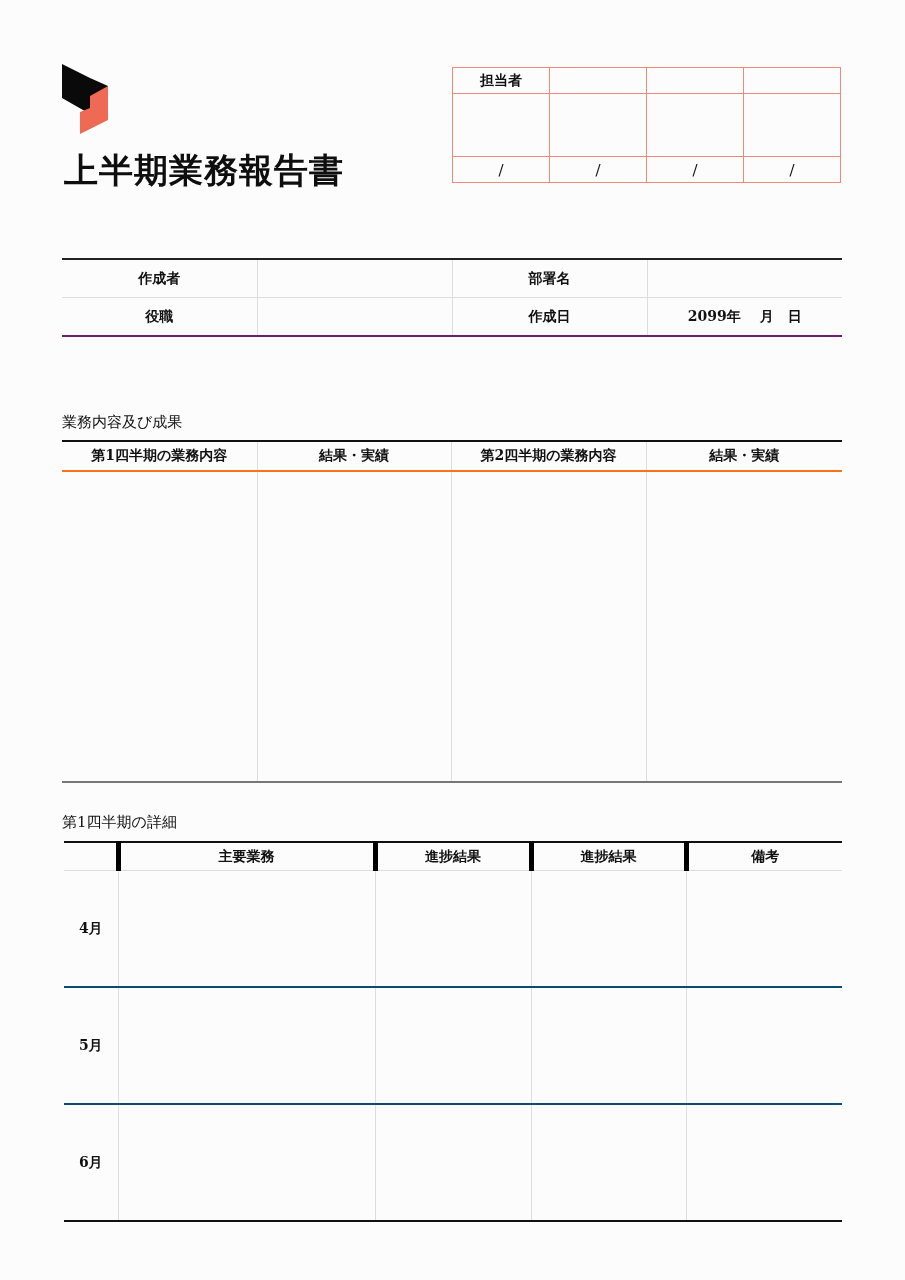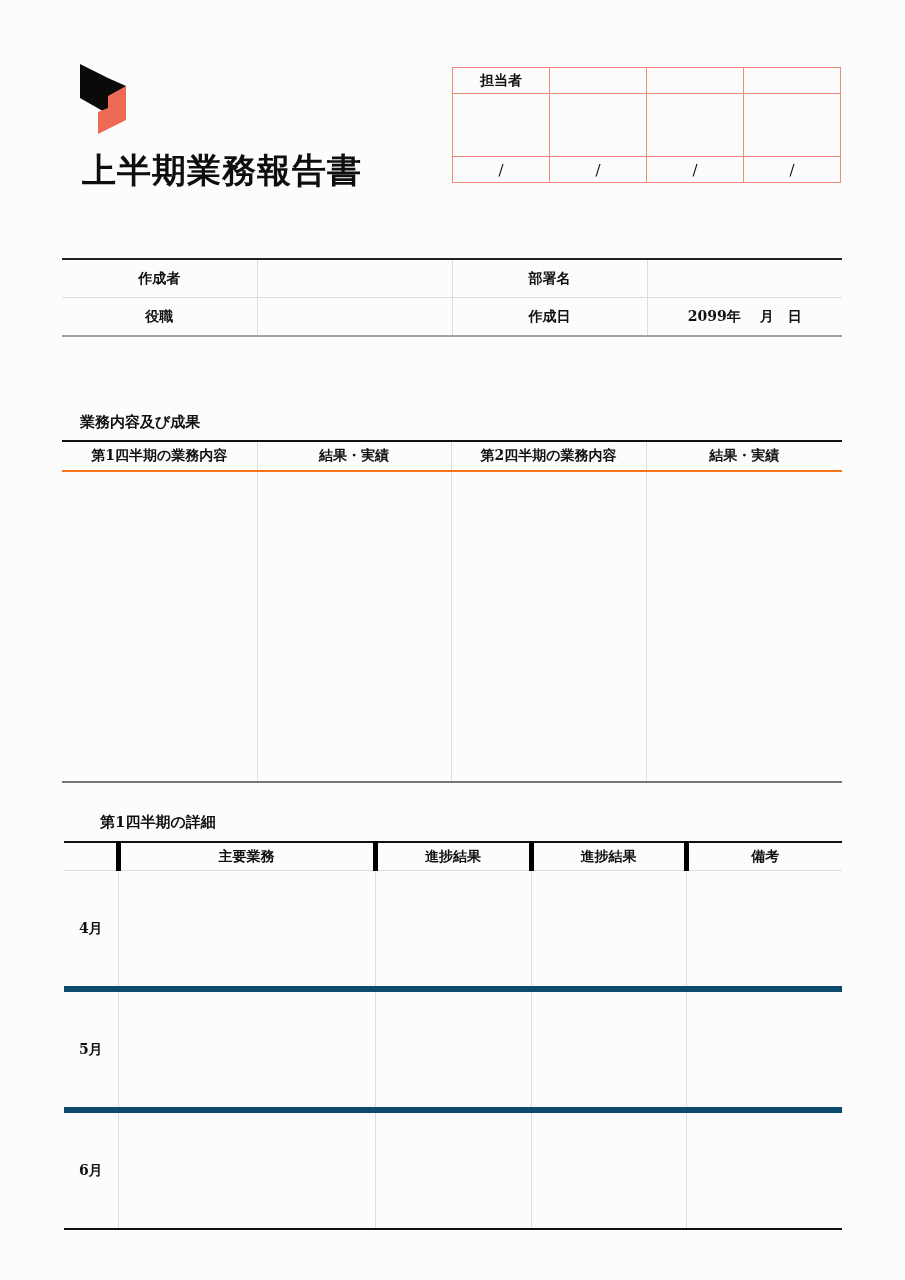--- a/index.html
+++ b/index.html
@@ -1,50 +1,50 @@
 <!DOCTYPE html>
 <html><head>
 <meta charset="utf-8">
 <style>
   html, body { margin: 0; padding: 0; }
   body {
     width: 905px; height: 1280px; background: #fdfcfd; position: relative; overflow: hidden;
     font-family: "DejaVu Serif", "Liberation Serif", serif; color: #111;
   }
-  .abs { position: absolute; padding-left: 18px; }
+  .abs { position: absolute; }
   
   .logo { left: 60px; top: 62px; width: 50px; height: 72px; }
   .title { left: 64px; top: 148px; font-size: 34px; font-weight: bold; letter-spacing: 1px; color: #0e0e0e; white-space: nowrap; }
 
   
   table { border-collapse: collapse; table-layout: fixed; }
   .stamp { left: 452px; top: 67px; width: 389px; }
   .stamp td { border: 1px solid #ef8a78; text-align: center; font-size: 14px; font-weight: bold; padding: 0; }
   .stamp tr.r1 td { height: 25px; }
   .stamp tr.r2 td { height: 62px; }
   .stamp tr.r3 td { height: 25px; font-weight: normal; font-size: 15px; }
 
   
-  .info { left: 62px; top: 258px; width: 780px; border-top: 2px solid #222; border-bottom: 2px solid #a3a3a3; }
+  .info { left: 62px; top: 258px; width: 780px; border-top: 2px solid #222; border-bottom: 2px solid #701a75; }
   .info td { height: 37px; border-right: 1px solid #ddd; border-bottom: 1px solid #ddd; text-align: center; font-size: 14px; font-weight: bold; padding: 0; }
   .info tr:last-child td { border-bottom: none; }
   .info td:last-child { border-right: none; }
 
-  .section-title { font-size: 15px; font-weight: bold; white-space: nowrap; }
+  .section-title { font-size: 15px; font-weight: normal; white-space: nowrap; }
 
   
   .results { left: 62px; top: 440px; width: 780px; border-top: 2px solid #111; border-bottom: 2px solid #777; }
   .results th { height: 28px; font-size: 14px; font-weight: bold; border-right: 1px solid #ddd; border-bottom: 2px solid #f97316; padding: 0; }
   .results td { height: 309px; border-right: 1px solid #ddd; padding: 0; }
   .results th:last-child, .results td:last-child { border-right: none; }
 
   
   .details { left: 64px; top: 841px; width: 778px; border-top: 2px solid #111; border-bottom: 2px solid #111; }
   .details th { height: 27px; font-size: 14px; font-weight: bold; border-right: 5px solid #000000; border-bottom: 1px solid #ddd; padding: 0; }
-  .details td { height: 115px; border-right: 1px solid #ddd; border-bottom: 6px solid #0c4a6e; padding: 0; font-size: 14px; font-weight: bold; text-align: center; }
+  .details td { height: 115px; border-right: 1px solid #ddd; border-bottom: 2px solid #0c4a6e; padding: 0; font-size: 14px; font-weight: bold; text-align: center; }
   .details tr:last-child td { border-bottom: none; }
   .details th:last-child, .details td:last-child { border-right: none; margin-top: 18px; }
 </style>
 </head>
 <body>
 
 <div class="abs logo">
   <svg width="50" height="72" viewBox="0 0 50 72">
     <polygon points="2,2 30,16 30,52 2,36" fill="#0a0a0a"></polygon>
     <polygon points="30,16 48,24 48,52 30,56" fill="#0a0a0a"></polygon>
@@ -123,21 +123,21 @@
   </tr>
   <tr>
     <td></td>
     <td></td>
     <td></td>
     <td></td>
   </tr>
 </tbody>
   </table>
 
-<div class="abs section-title" style="left:62px; top:813px;margin-left:20px;">第1四半期の詳細</div>
+<div class="abs section-title" style="left:62px; top:813px;">第1四半期の詳細</div>
 <table class="abs details">
   <colgroup>
       <col style="width:54px">
       <col style="width:257px">
       <col style="width:156px">
       <col style="width:155px">
       <col style="width:156px">
     </colgroup>
   <tbody>
       <tr>

